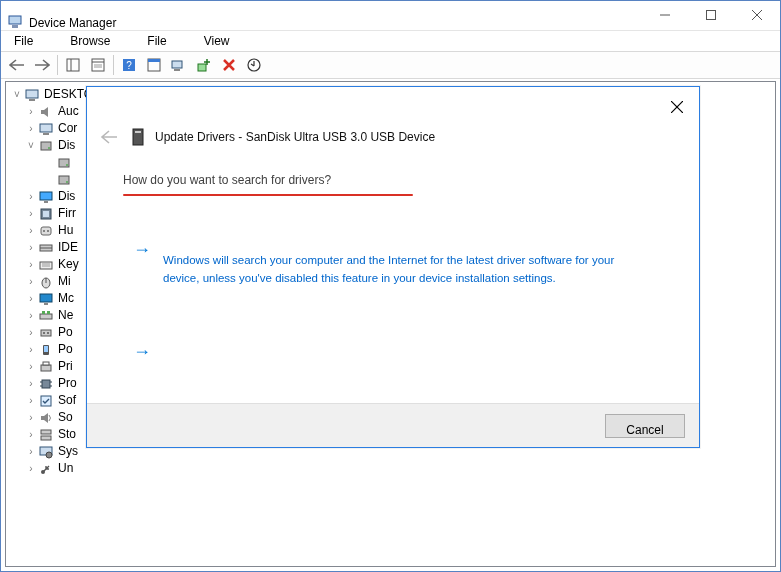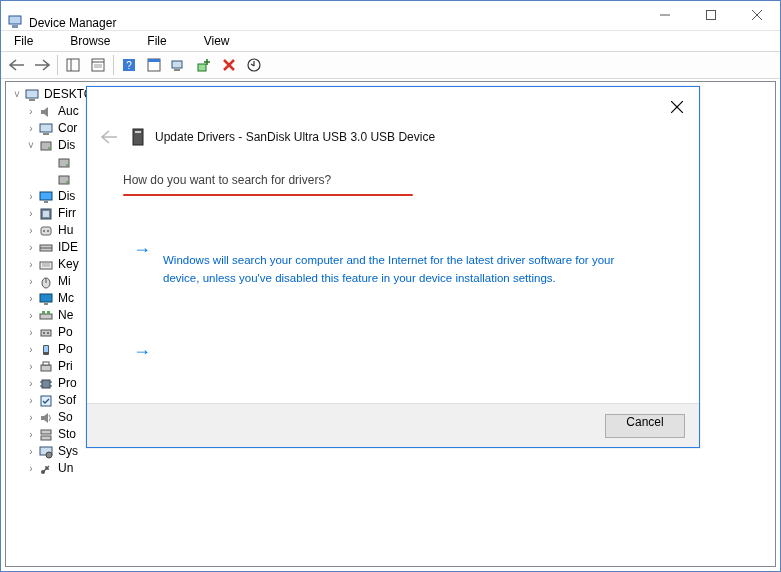--- a/index.html
+++ b/index.html
@@ -176,21 +176,21 @@
     justify-content:flex-end;
     padding-right:14px;
   }
   .btn {
     min-width:80px; height:24px;
     background:#e1e1e1;
     border:1px solid #adadad;
     font-size:12px;
     padding:0 12px;
     cursor:default;
-    display:flex; align-items:flex-start; justify-content:center;
+    display:flex; align-items:flex-end; justify-content:center;
   }
 
   svg { display:block; }
 </style>
 </head>
 <body>
 
 <div class="titlebar">
   <span class="icon">
     <svg width="16" height="16">

